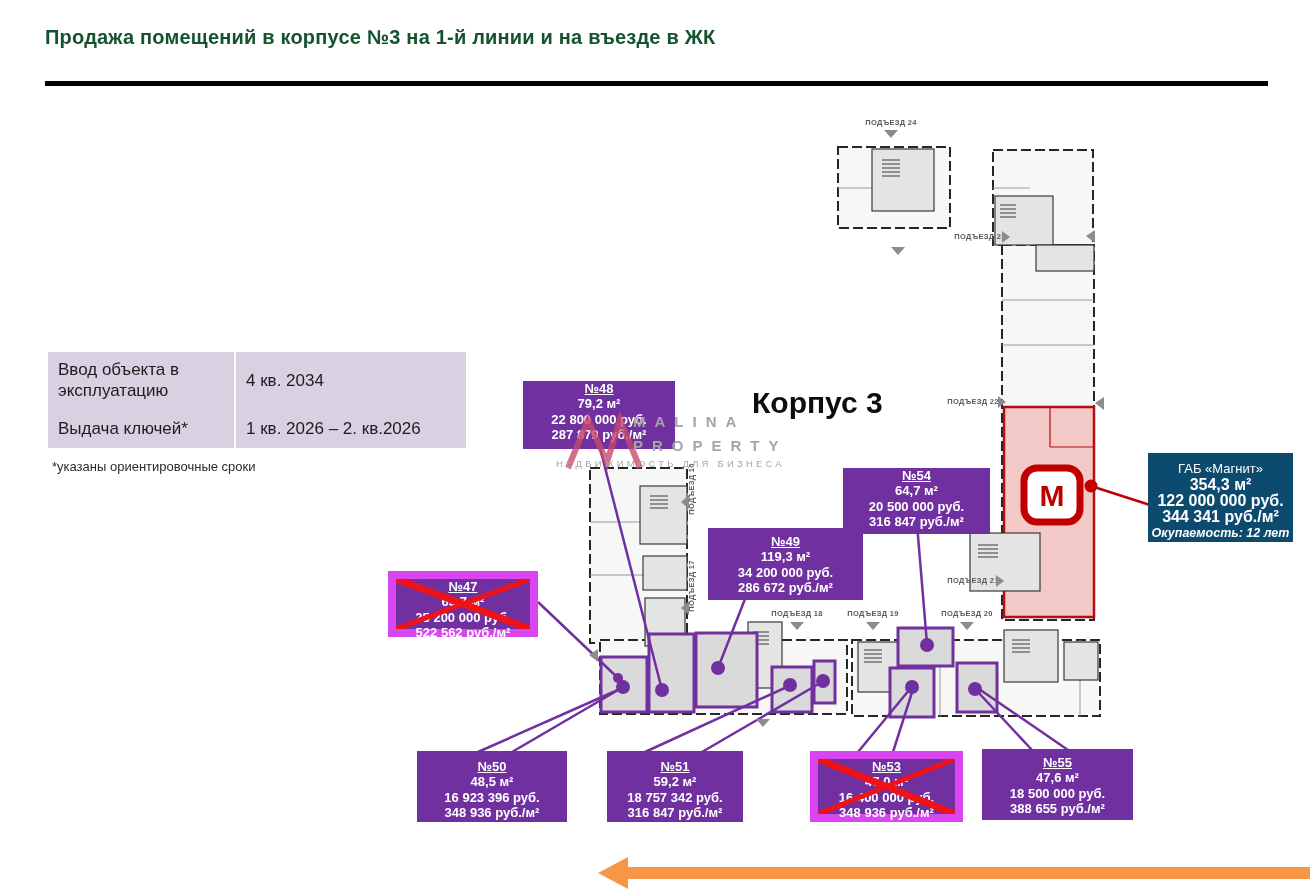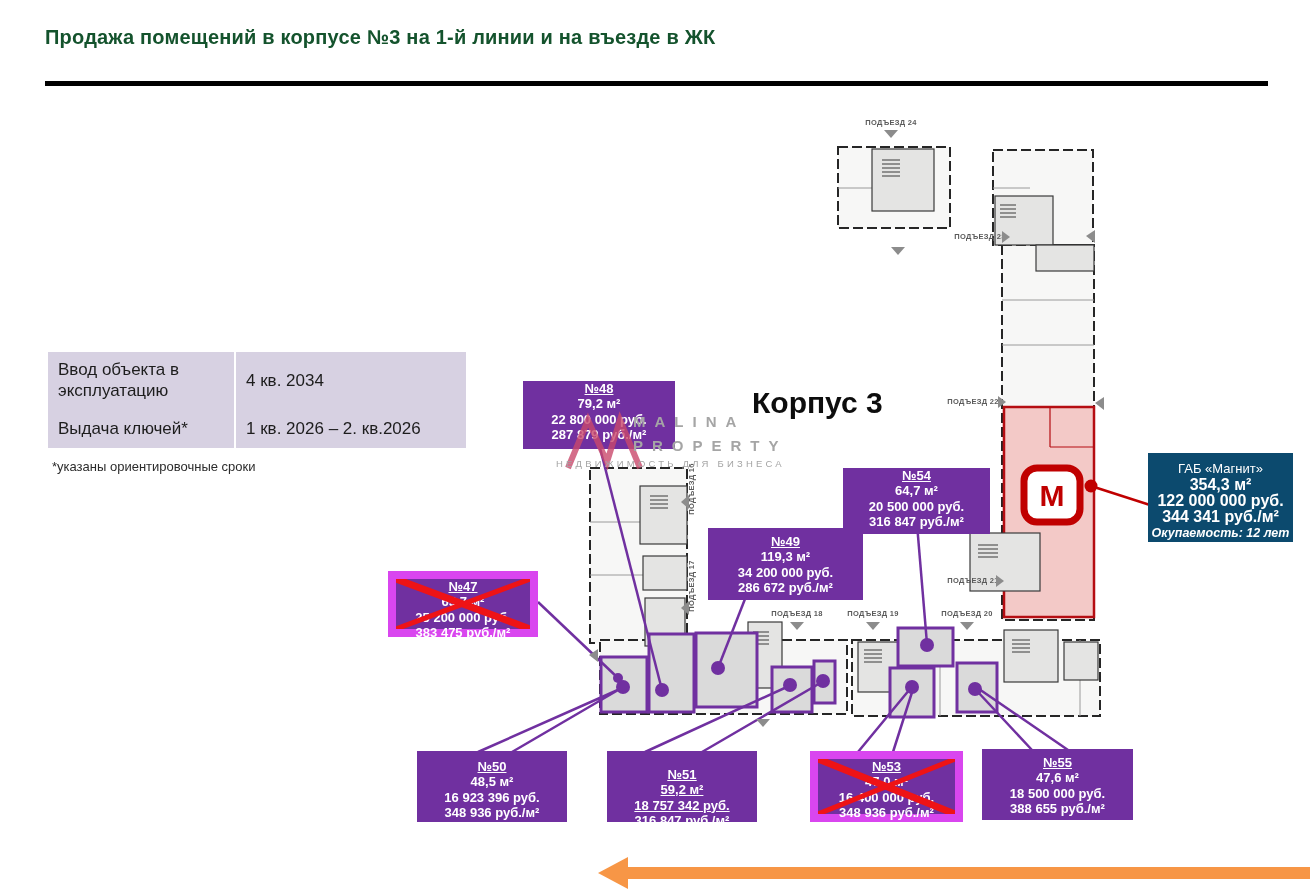--- a/index.html
+++ b/index.html
@@ -184,21 +184,21 @@
   </div>
 </div>
 <div class="footnote">*указаны ориентировочные сроки</div>
 
 <div class="korpus">Корпус 3</div>
 
 <div class="unit-label sold" style="left:388px;top:571px;width:150px;height:66px;">
   <span class="u-num">№47</span>
   <span class="u-line">65,7 м²</span>
   <span class="u-line">25 200 000 руб.</span>
-  <span class="u-line">383 475 руб./м²</span>
+  <span class="u-line">522 562 руб./м²</span>
   <svg class="cross" viewBox="0 0 100 100" preserveAspectRatio="none">
     <line x1="0" y1="0" x2="100" y2="100" stroke="#ee1316" stroke-width="7" vector-effect="non-scaling-stroke"></line>
     <line x1="0" y1="100" x2="100" y2="0" stroke="#ee1316" stroke-width="5" vector-effect="non-scaling-stroke"></line>
   </svg>
 </div>
 
 <div class="unit-label" style="left:523px;top:381px;width:152px;height:68px;">
   <span class="u-num">№48</span>
   <span class="u-line">79,2 м²</span>
   <span class="u-line">22 800 000 руб.</span>
@@ -219,21 +219,21 @@
   <span class="u-line">316 847 руб./м²</span>
 </div>
 
 <div class="unit-label" style="left:417px;top:751px;width:150px;height:71px;padding-top:8px;">
   <span class="u-num">№50</span>
   <span class="u-line">48,5 м²</span>
   <span class="u-line">16 923 396 руб.</span>
   <span class="u-line">348 936 руб./м²</span>
 </div>
 
-<div class="unit-label" style="left:607px;top:751px;width:150px;height:71px;padding-top:16px;text-decoration:underline;">
+<div class="unit-label" style="left:607px;top:751px;width:136px;height:71px;padding-top:8px;">
   <span class="u-num">№51</span>
   <span class="u-line">59,2 м²</span>
   <span class="u-line">18 757 342 руб.</span>
   <span class="u-line">316 847 руб./м²</span>
 </div>
 
 <div class="unit-label sold" style="left:810px;top:751px;width:153px;height:71px;">
   <span class="u-num">№53</span>
   <span class="u-line">47,0 м²</span>
   <span class="u-line">16 400 000 руб.</span>

